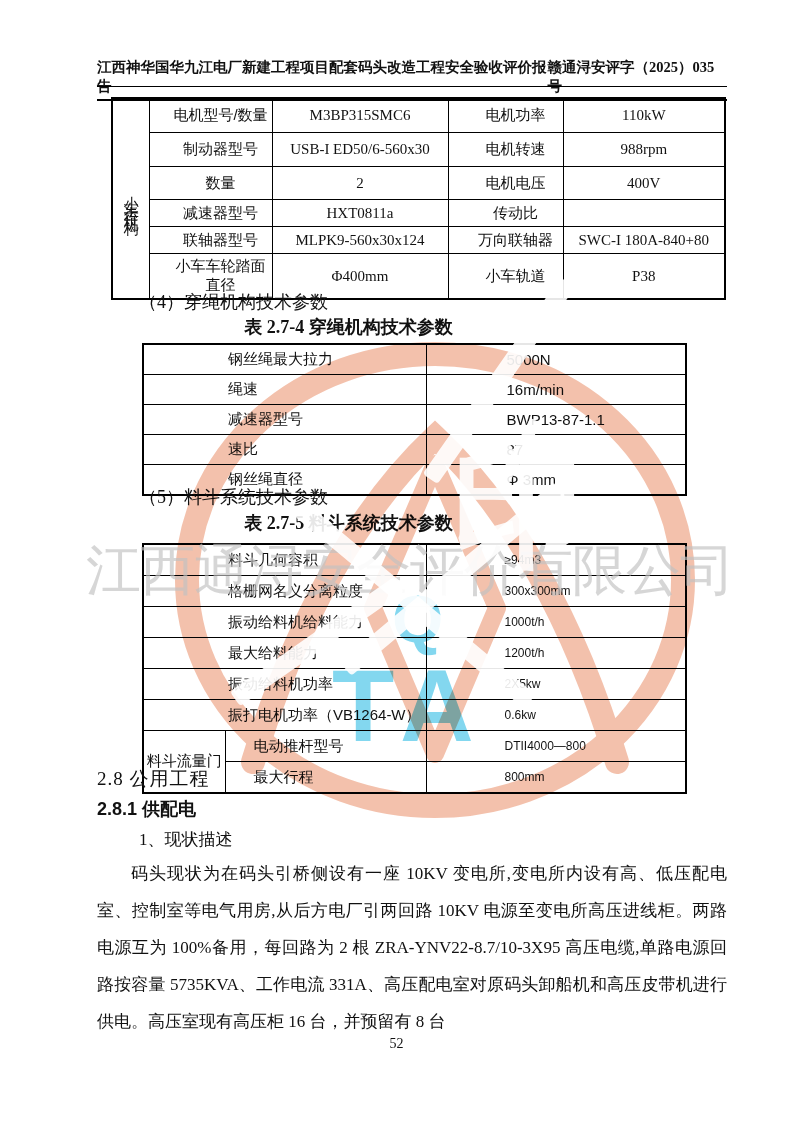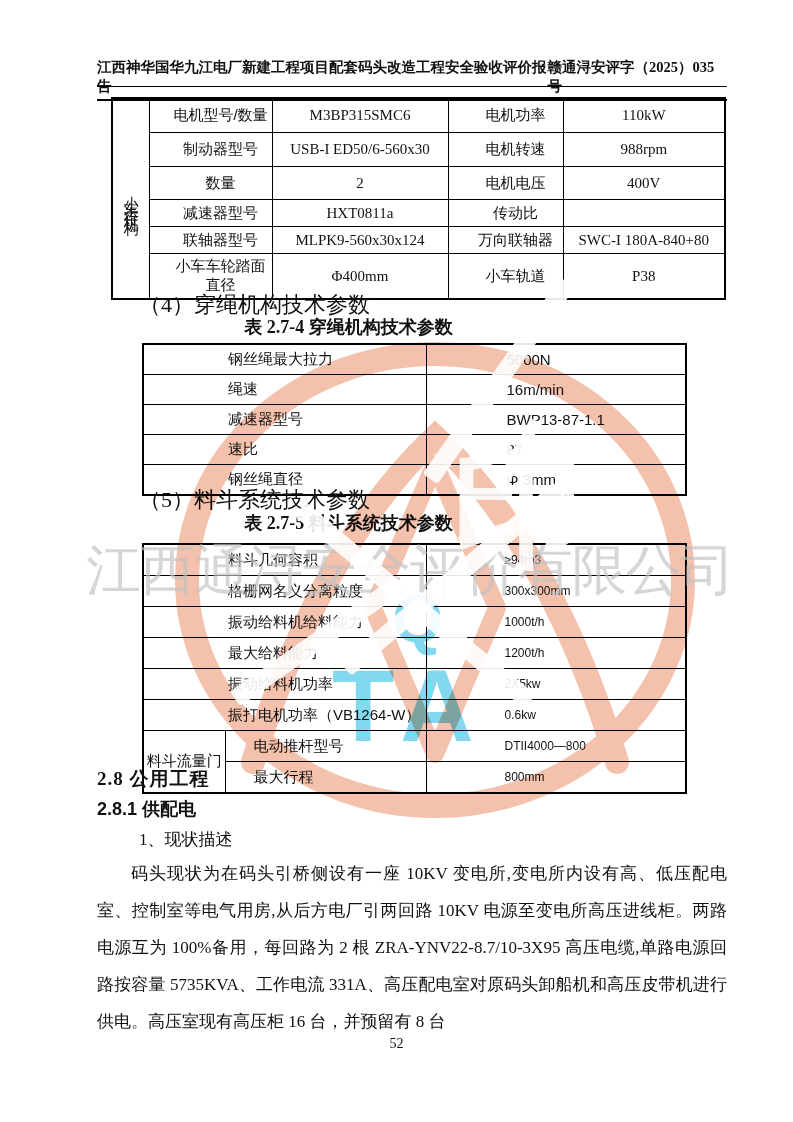--- a/index.html
+++ b/index.html
@@ -27,23 +27,23 @@
   
   #t2{left:142px;top:343px;width:543px;}
   #t2 td{height:27px;font-family:"Liberation Sans",sans-serif;}
   #t2 td.lbl{padding-left:84px;} #t2 td.val{padding-left:80px;}
   
   #t3{left:142px;top:543px;width:543px;}
   #t3 td{height:28px;font-family:"Liberation Sans",sans-serif;}
   #t3 td.lbl{padding-left:84px;} #t3 td.sub{padding-left:28px;}
   #t3 td.val{padding-left:78px;} #t3 td.grp{text-align:center;}
   
-  .h-item{position:absolute;font-size:22px;text-align:right;}
+  .h-item{position:absolute;font-size:18px;text-align:right;}
   .caption{position:absolute;left:0;width:697px;text-align:center;font-weight:bold;font-size:18px;}
-  #sec28{position:absolute;left:97px;top:766px;font-size:19px;font-weight:bold;letter-spacing:1px;}
+  #sec28{position:absolute;left:97px;top:766px;font-size:19px;font-weight:normal;letter-spacing:1px;}
   #sec281{position:absolute;left:97px;top:797px;font-size:18px;font-weight:bold;
           font-family:"Liberation Sans",sans-serif;}
   #item1{position:absolute;left:139px;top:828px;font-size:17px;}
   #para{position:absolute;left:97px;top:855px;width:630px;font-size:17px;line-height:37px;
         text-align:justify;text-indent:2em;}
   #pageno{position:absolute;left:0;top:1036px;width:793px;text-align:center;font-size:14px;}
   
   #wm{position:absolute;inset:0;pointer-events:none;}
   #stamp{position:absolute;left:175px;top:342px;mix-blend-mode:multiply;opacity:.62;}
   .qta{position:absolute;font-family:"Liberation Sans",sans-serif;font-weight:bold;

